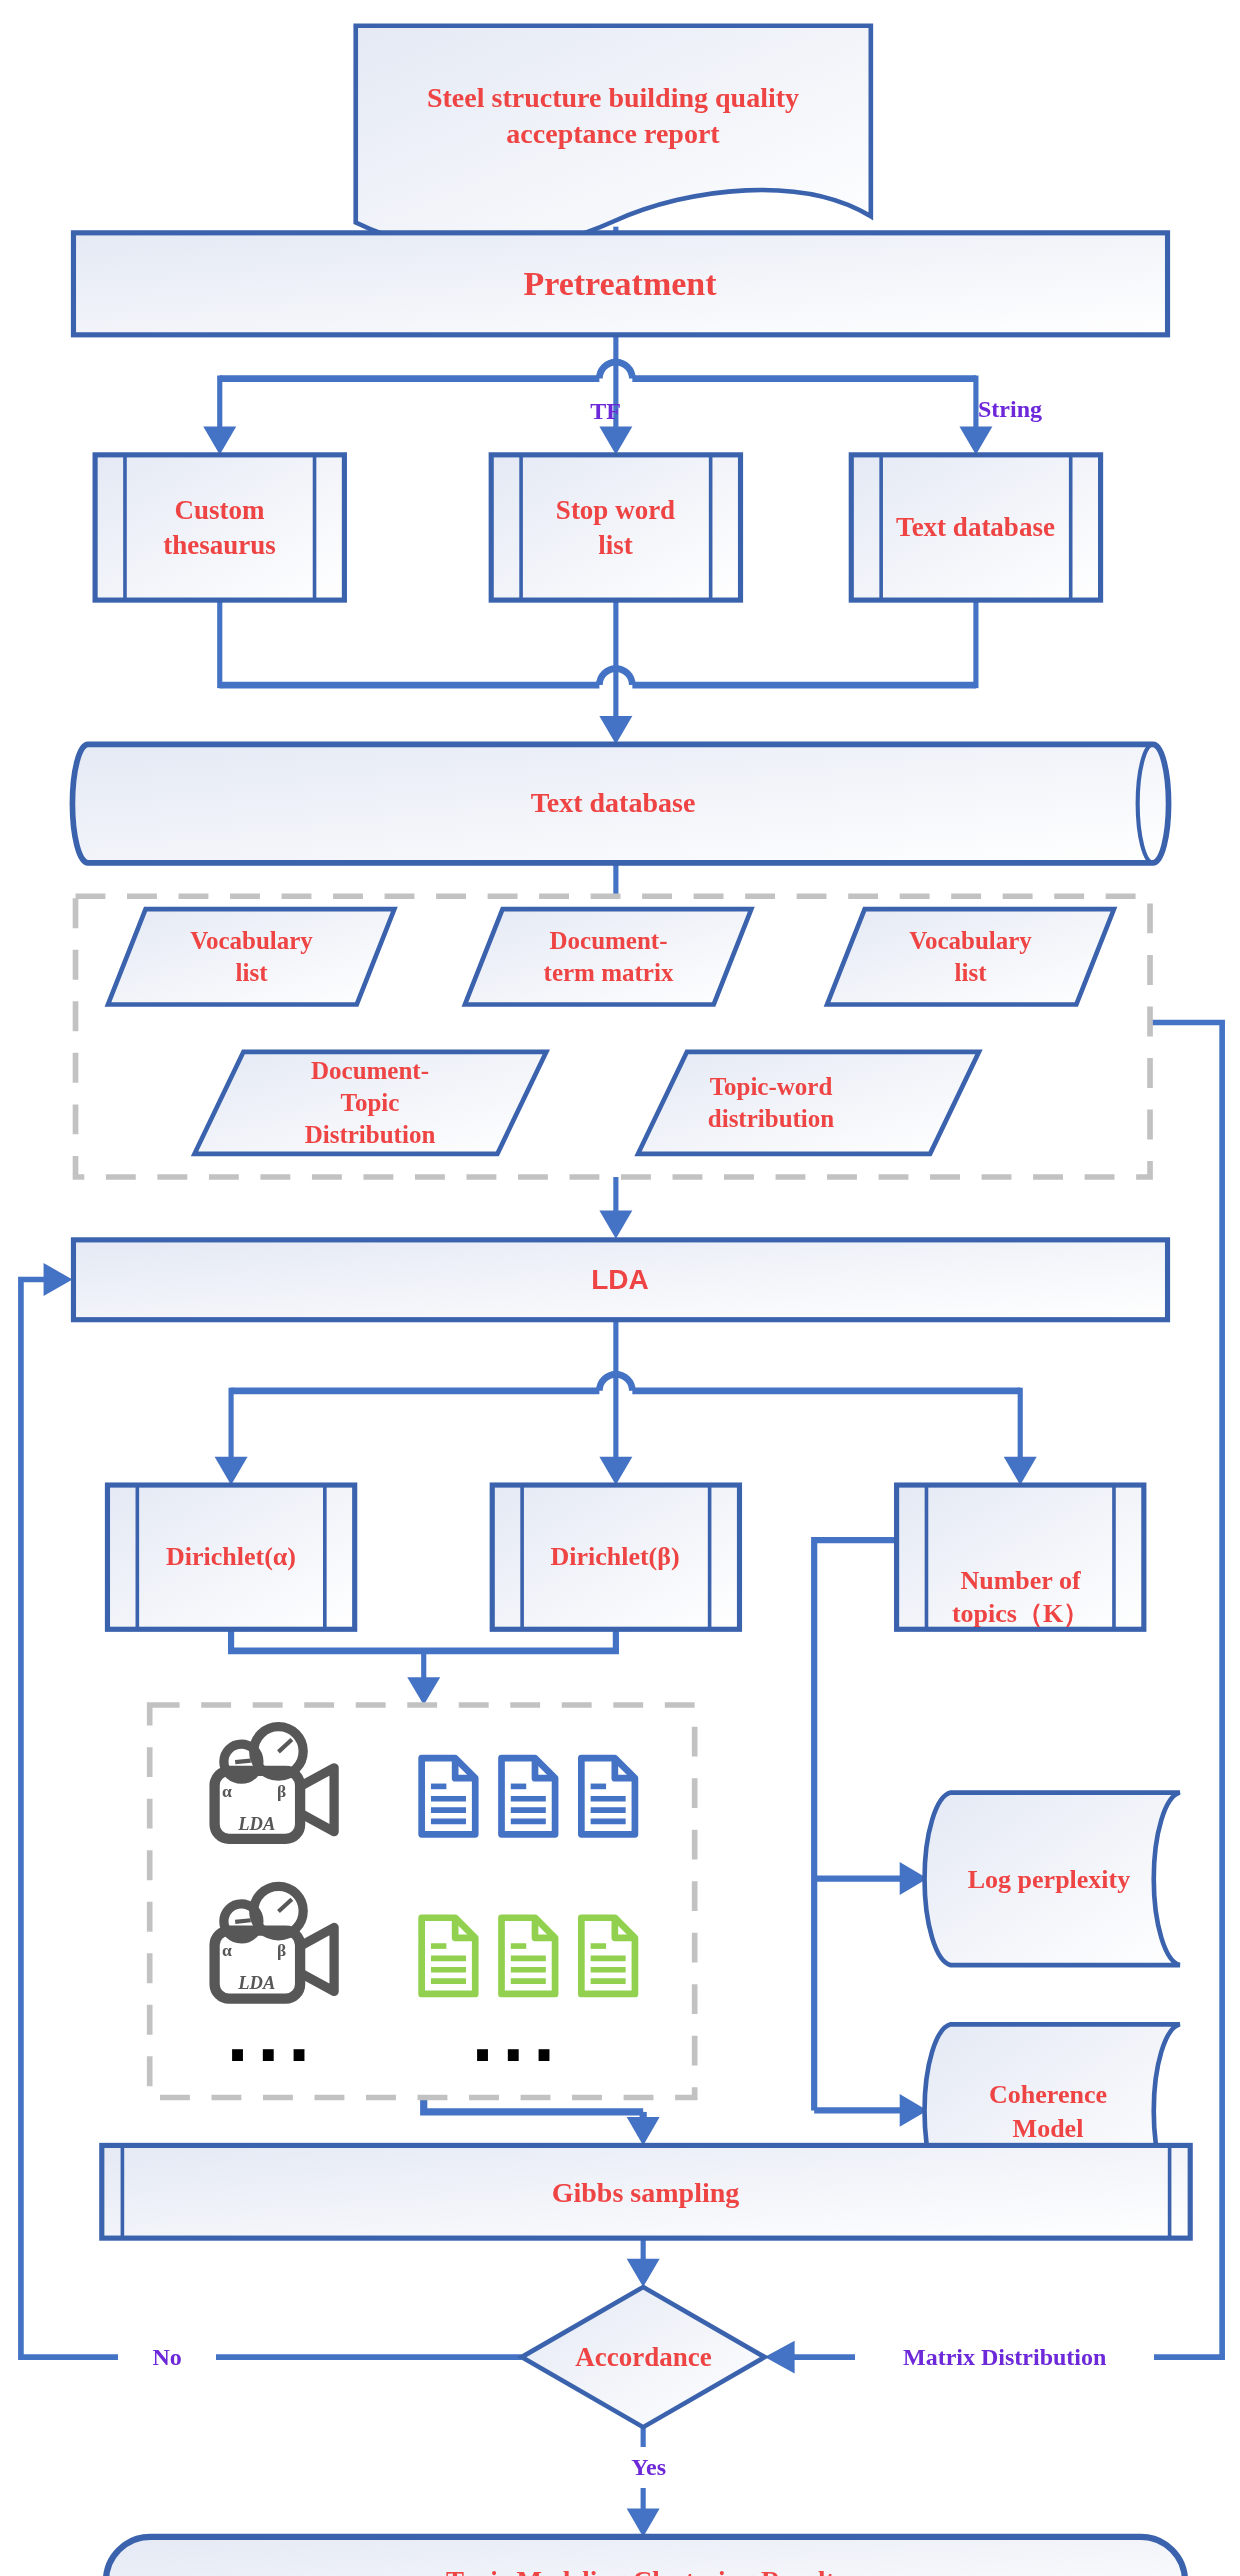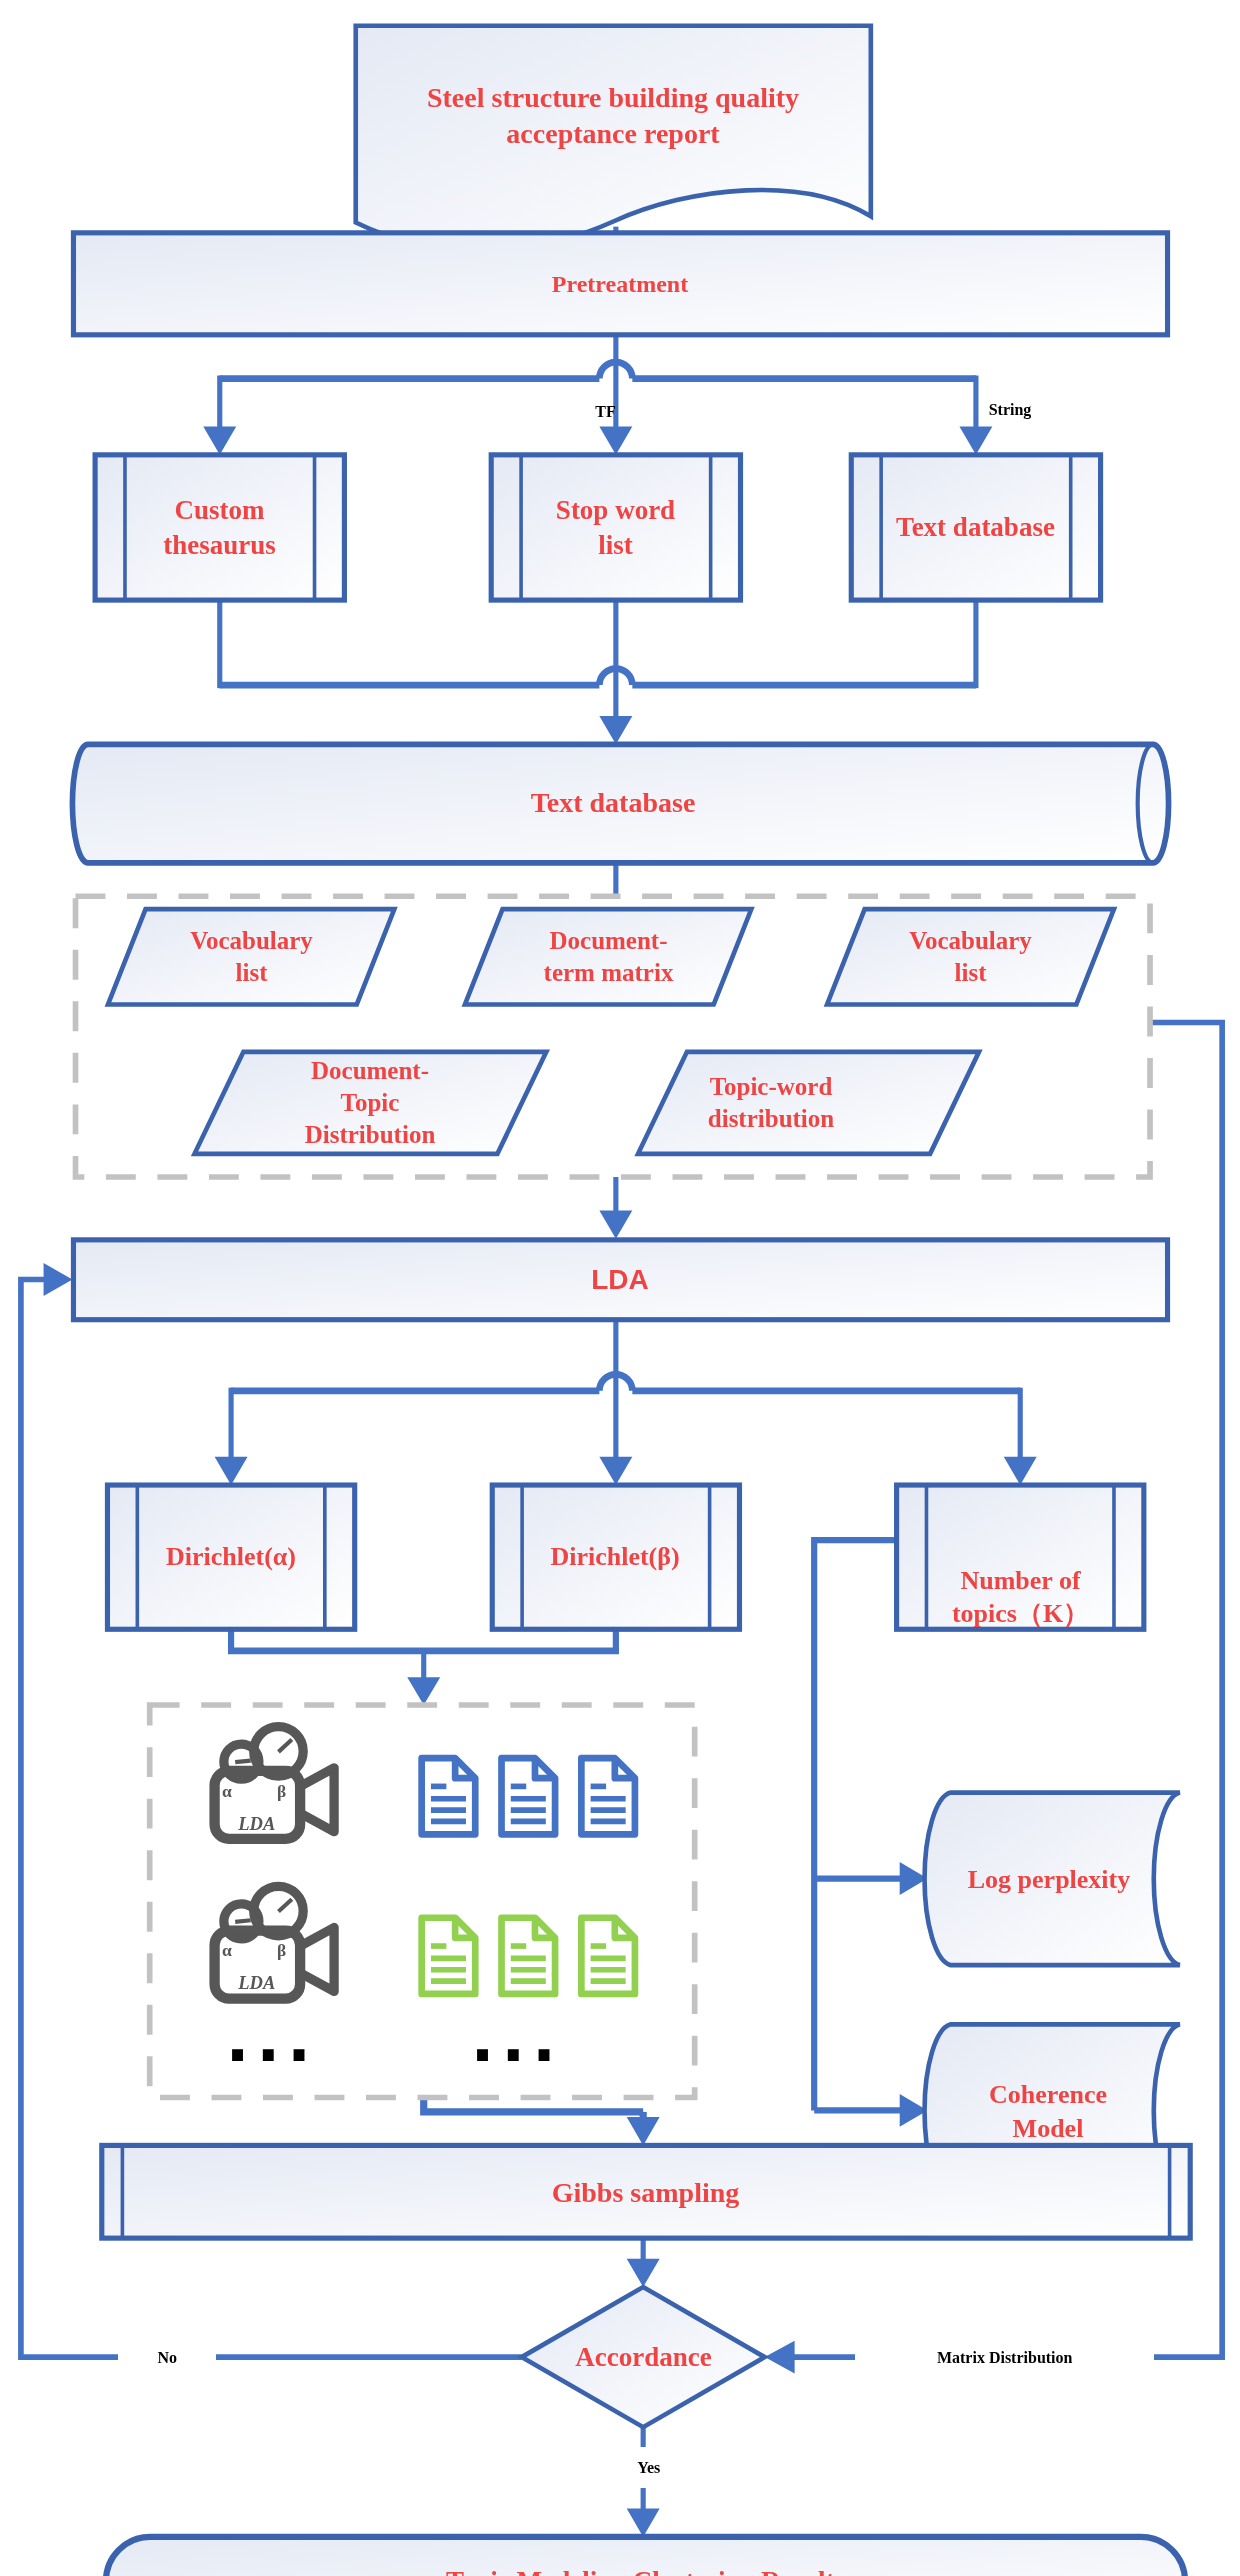--- a/index.html
+++ b/index.html
@@ -6,21 +6,21 @@
   .canvas{position:relative;width:1241px;height:2643px;background:#ffffff;overflow:hidden;}
   .art{position:absolute;left:0;top:0;width:1241px;height:2643px;}
   .lbl{
     position:absolute;display:flex;align-items:center;justify-content:center;
     text-align:center;font-family:"Liberation Serif",serif;font-weight:bold;
     color:#ef4444;line-height:1.28;pointer-events:none;white-space:pre-line;
   }
   .elbl{
     position:absolute;display:flex;align-items:center;justify-content:center;
     text-align:center;font-family:"Liberation Serif",serif;font-weight:600;
-    font-size:16px;color:#000000;line-height:1.1;pointer-events:none;
+    font-size:24px;color:#6d28d9;line-height:1.1;pointer-events:none;
   }
   .onLine{background:#ffffff;padding:0 5.2px;}
   .sans{font-family:"Liberation Sans",sans-serif;}
   .dots{
     position:absolute;display:flex;align-items:center;justify-content:center;
     font-family:"DejaVu Sans",sans-serif;font-weight:bold;font-size:62px;
     letter-spacing:7.2px;color:#000;line-height:0.2;pointer-events:none;
   }
 </style>
 </head>
@@ -188,21 +188,21 @@
     <g color="#92d050">
       <use href="#doc-icon" x="811" y="3716"></use>
       <use href="#doc-icon" x="966" y="3716"></use>
       <use href="#doc-icon" x="1121" y="3716"></use>
     </g>
   </g>
 </svg>
 
 <div class="lbl" style="left:381px;top:57px;width:464px;height:118px;font-size:28px;">Steel structure building quality acceptance report</div>
 
-<div class="lbl" style="left:73px;top:233px;width:1094px;height:102px;font-size:24px;">Pretreatment</div>
+<div class="lbl" style="left:73px;top:233px;width:1094px;height:102px;font-size:34px;">Pretreatment</div>
 
 <div class="elbl" style="left:554px;top:392px;width:103px;height:39px;">TF</div>
 <div class="elbl" style="left:943px;top:390px;width:134px;height:39px;">String</div>
 
 <div class="lbl" style="left:537px;top:465px;width:157px;height:125px;font-size:27px;">Stop word list</div>
 <div class="lbl" style="left:131px;top:465px;width:177px;height:125px;font-size:27px;">Custom thesaurus</div>
 <div class="lbl" style="left:887px;top:465px;width:177px;height:125px;font-size:27px;">Text database</div>
 
 <div class="lbl" style="left:73px;top:744px;width:1080px;height:118px;font-size:28px;">Text database</div>
 

